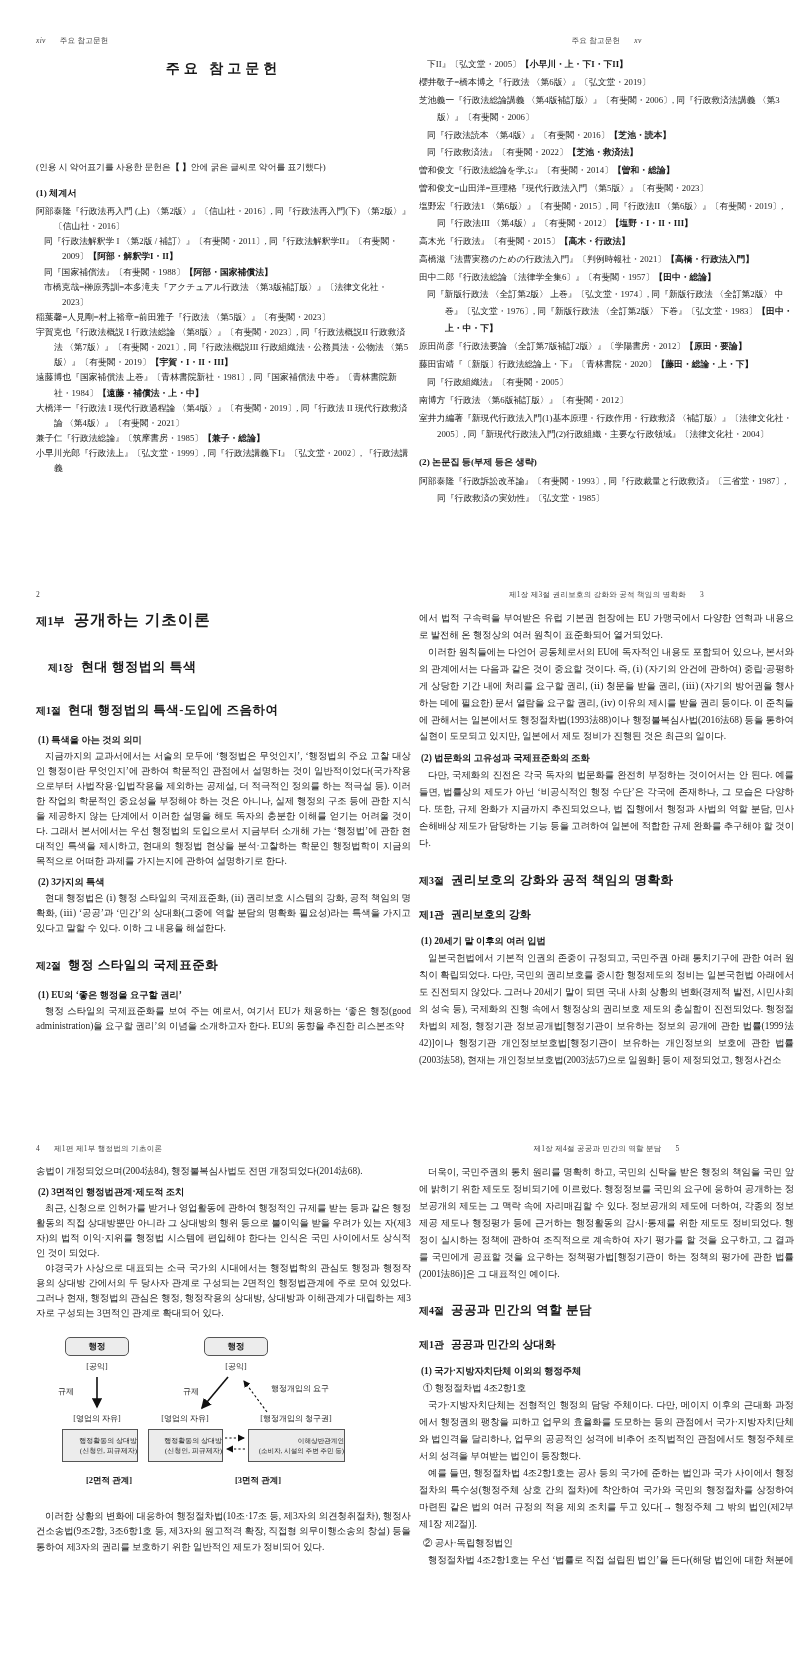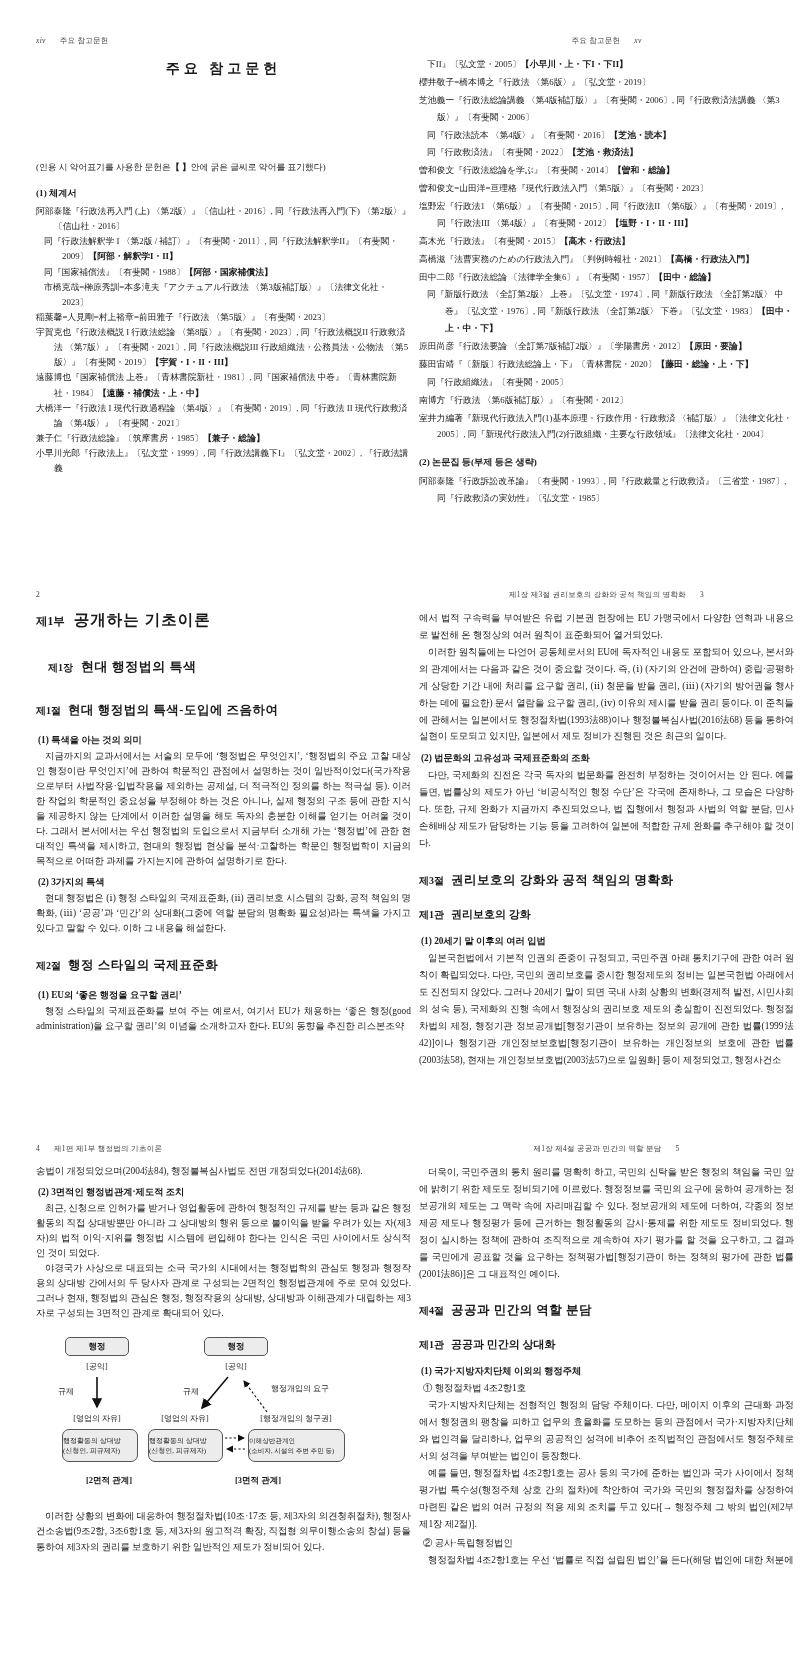--- a/index.html
+++ b/index.html
@@ -51,22 +51,22 @@
   .para.noind{text-indent:0;}
   .numbered{font-size:9.4px;line-height:1.6;padding-left:4px;margin-top:2px;}
   .col-r .numbered{line-height:1.8;}
 
   
   .diagram{position:relative;height:160px;margin:16px 0 12px;}
   .diagram svg{position:absolute;left:0;top:0;}
   .dg-box{position:absolute;background:#ececec;border:1.2px solid #555;border-radius:5px;
           display:flex;align-items:center;justify-content:center;
           font-weight:bold;font-size:8.5px;box-sizing:border-box;}
-  .dg-box2{position:absolute;background:#ececec;border:1px solid #555;border-radius:7px;
-           display:flex;flex-direction:column;align-items:flex-start;justify-content:center;
+  .dg-box2{position:absolute;background:#ececec;border:1px solid #555;border-radius:0;
+           display:flex;flex-direction:column;align-items:flex-end;justify-content:center;
            font-size:7px;line-height:1.45;box-sizing:border-box;text-align:center;}
   .dg-lab{position:absolute;font-size:8px;white-space:nowrap;}
   .dg-lab.ctr{text-align:center;}
   .dg-cap{position:absolute;font-weight:bold;font-size:8.5px;text-align:center;white-space:nowrap;}
 </style>
 </head>
 <body data-name="scanned-book-spread">
 
 <div id="pages-root" data-name="pages-root">
     <div class="page col-l row-1" data-name="page-xiv">
@@ -180,17 +180,17 @@
       <div class="blk para" data-name="body-paragraph">이러한 상황의 변화에 대응하여 행정절차법(10조·17조 등, 제3자의 의견청취절차), 행정사건소송법(9조2항, 3조6항1호 등, 제3자의 원고적격 확장, 직접형 의무이행소송의 창설) 등을 통하여 제3자의 권리를 보호하기 위한 일반적인 제도가 정비되어 있다.</div>
     </div>
     <div class="page col-r row-3" data-name="page-5">
       <div class="rh right" data-name="running-header"><span class="rh-t" data-name="running-header-text">제1장 제4절 공공과 민간의 역할 분담</span><span class="folio" data-name="page-number">5</span></div>
       <div class="blk para" data-name="body-paragraph">더욱이, 국민주권의 통치 원리를 명확히 하고, 국민의 신탁을 받은 행정의 책임을 국민 앞에 밝히기 위한 제도도 정비되기에 이르렀다. 행정정보를 국민의 요구에 응하여 공개하는 정보공개의 제도는 그 맥락 속에 자리매김할 수 있다. 정보공개의 제도에 더하여, 각종의 정보제공 제도나 행정평가 등에 근거하는 행정활동의 감시·통제를 위한 제도도 정비되었다. 행정이 실시하는 정책에 관하여 조직적으로 계속하여 자기 평가를 할 것을 요구하고, 그 결과를 국민에게 공표할 것을 요구하는 정책평가법[행정기관이 하는 정책의 평가에 관한 법률(2001法86)]은 그 대표적인 예이다.</div>
       <div class="blk section" data-name="section-heading"><span class="hlabel" data-name="heading-label">제4절</span><span class="htitle" data-name="heading-title">공공과 민간의 역할 분담</span></div>
       <div class="blk kwan" data-name="subsection-heading"><span class="hlabel" data-name="heading-label">제1관</span><span class="htitle" data-name="heading-title">공공과 민간의 상대화</span></div>
       <div class="blk label-h" data-name="paragraph-heading">(1) 국가·지방자치단체 이외의 행정주체</div>
       <div class="blk numbered" data-name="numbered-item">① 행정절차법 4조2항1호</div>
       <div class="blk para" data-name="body-paragraph">국가·지방자치단체는 전형적인 행정의 담당 주체이다. 다만, 메이지 이후의 근대화 과정에서 행정권의 팽창을 피하고 업무의 효율화를 도모하는 등의 관점에서 국가·지방자치단체와 법인격을 달리하나, 업무의 공공적인 성격에 비추어 조직법적인 관점에서도 행정주체로서의 성격을 부여받는 법인이 등장했다.</div>
-      <div class="blk para" data-name="body-paragraph">예를 들면, 행정절차법 4조2항1호는 공사 등의 국가에 준하는 법인과 국가 사이에서 정책평가법 특수성(행정주체 상호 간의 절차)에 착안하여 국가와 국민의 행정절차를 상정하여 마련된 같은 법의 여러 규정의 적용 제외 조치를 두고 있다[→ 행정주체 그 밖의 법인(제2부 제1장 제2절)].</div>
+      <div class="blk para" data-name="body-paragraph">예를 들면, 행정절차법 4조2항1호는 공사 등의 국가에 준하는 법인과 국가 사이에서 행정절차의 특수성(행정주체 상호 간의 절차)에 착안하여 국가와 국민의 행정절차를 상정하여 마련된 같은 법의 여러 규정의 적용 제외 조치를 두고 있다[→ 행정주체 그 밖의 법인(제2부 제1장 제2절)].</div>
       <div class="blk numbered" data-name="numbered-item">② 공사·독립행정법인</div>
       <div class="blk para" data-name="body-paragraph">행정절차법 4조2항1호는 우선 ‘법률로 직접 설립된 법인’을 든다(해당 법인에 대한 처분에</div>
     </div>
   </div>
 
 </body></html>

